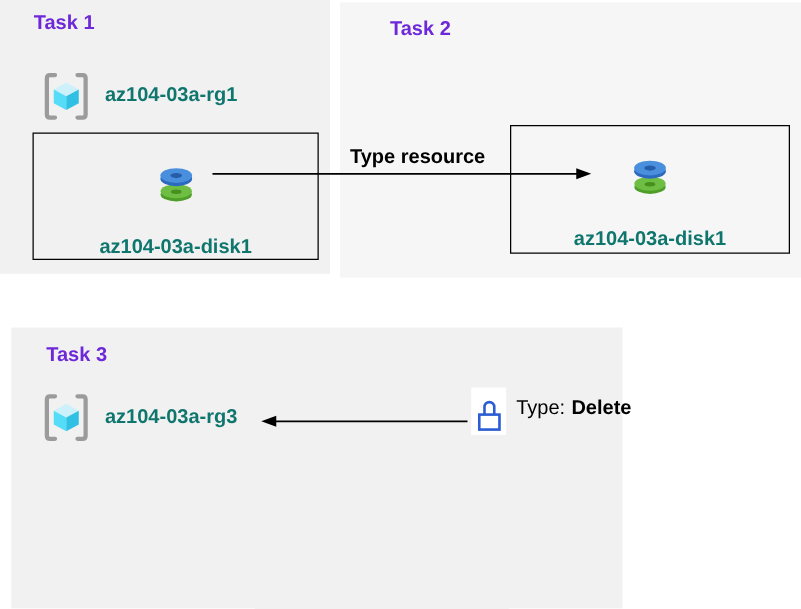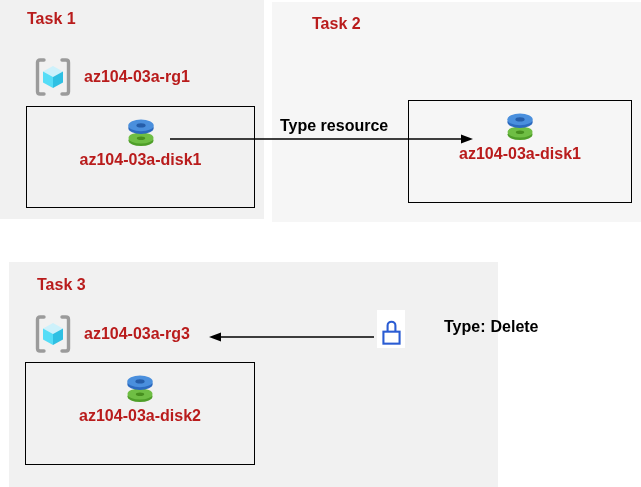--- a/index.html
+++ b/index.html
@@ -16,45 +16,45 @@
   .panel-gray  { background: #f1f1f1; }
   .panel-light { background: #f6f6f6; }
   .task1 { left: 0;    top: 0;    width: 264px; height: 219px; }
   .task2 { left: 272px; top: 2px;  width: 369px; height: 220px; }
   .task3 { left: 9px;  top: 262px; width: 489px; height: 225px; }
 
   .task-title {
     position: absolute;
     font-size: 16px;
     font-weight: bold;
-    color: #b91c1c;
+    color: #6d28d9;
     white-space: nowrap;
   }
   .rg-row {
     position: absolute;
     display: flex;
     align-items: center;
     gap: 11px;
     white-space: nowrap;
   }
   .rg-label, .disk-label, .bold-label {
     font-size: 16px;
     font-weight: bold;
-    color: #b91c1c;
+    color: #0f766e;
     white-space: nowrap;
   }
   .res-box {
     position: absolute;
     box-sizing: border-box;
     border: 1.5px solid #000000;
     display: flex;
     flex-direction: column;
     align-items: center;
-    padding-top: 9px;
-    gap: 2px;
+    padding-top: 24px;
+    gap: 25px;
   }
   .icon { display: inline-block; line-height: 0; }
 
   .move-label {
     position: absolute;
     left: 280px; top: 117px;
     font-size: 16px;
     font-weight: bold;
     white-space: nowrap;
   }
@@ -74,21 +74,21 @@
     justify-content: center;
   }
   .lock-text {
     position: absolute;
     left: 413px; top: 317px;
     font-size: 16px;
     line-height: 20px;
     white-space: nowrap;
   }
   .lock-text .name { font-weight: bold; }
-  .lock-text .type-label { font-weight: bold; margin-left: 31px; }
+  .lock-text .type-label { font-weight: normal; }
   .lock-text .type-value { font-weight: bold; margin-left: 5px; }
 </style>
 </head>
 <body>
 
 <svg width="0" height="0" style="position:absolute">
   <defs>
     <g id="tpl-rg-icon">
       <path d="M11 3 H7 Q4.5 3 4.5 5.5 V34.5 Q4.5 37 7 37 H11" fill="none" stroke="#9b9b9b" stroke-width="3.4" stroke-linecap="round"></path>
       <path d="M29 3 H33 Q35.5 3 35.5 5.5 V34.5 Q35.5 37 33 37 H29" fill="none" stroke="#9b9b9b" stroke-width="3.4" stroke-linecap="round"></path>
@@ -150,28 +150,20 @@
 
     <div class="rg-row" style="left:24px; top:52px">
       <span class="icon">
         <svg width="40" height="40" viewBox="0 0 40 40">
             <use href="#tpl-rg-icon"></use>
           </svg>
       </span>
       <span class="rg-label">az104-03a-rg3</span>
     </div>
 
-    <div class="res-box" style="left:16px; top:100px; width:230px; height:103px">
-      <span class="icon">
-        <svg width="34" height="33" viewBox="0 0 34 33">
-            <use href="#tpl-disk-icon"></use>
-          </svg>
-      </span>
-      <span class="disk-label">az104-03a-disk2</span>
-    </div>
   </div>
 
   <svg class="arrow-layer">
     <g>
       <line x1="170" y1="139" x2="463" y2="139" stroke="#000000" stroke-width="1.4"></line>
       <polygon points="473,139 461,134.6 461,143.4" fill="#000000"></polygon>
     </g>
     <g>
       <line x1="374" y1="337" x2="219" y2="337" stroke="#000000" stroke-width="1.4"></line>
       <polygon points="209,337 221,332.6 221,341.4" fill="#000000"></polygon>

